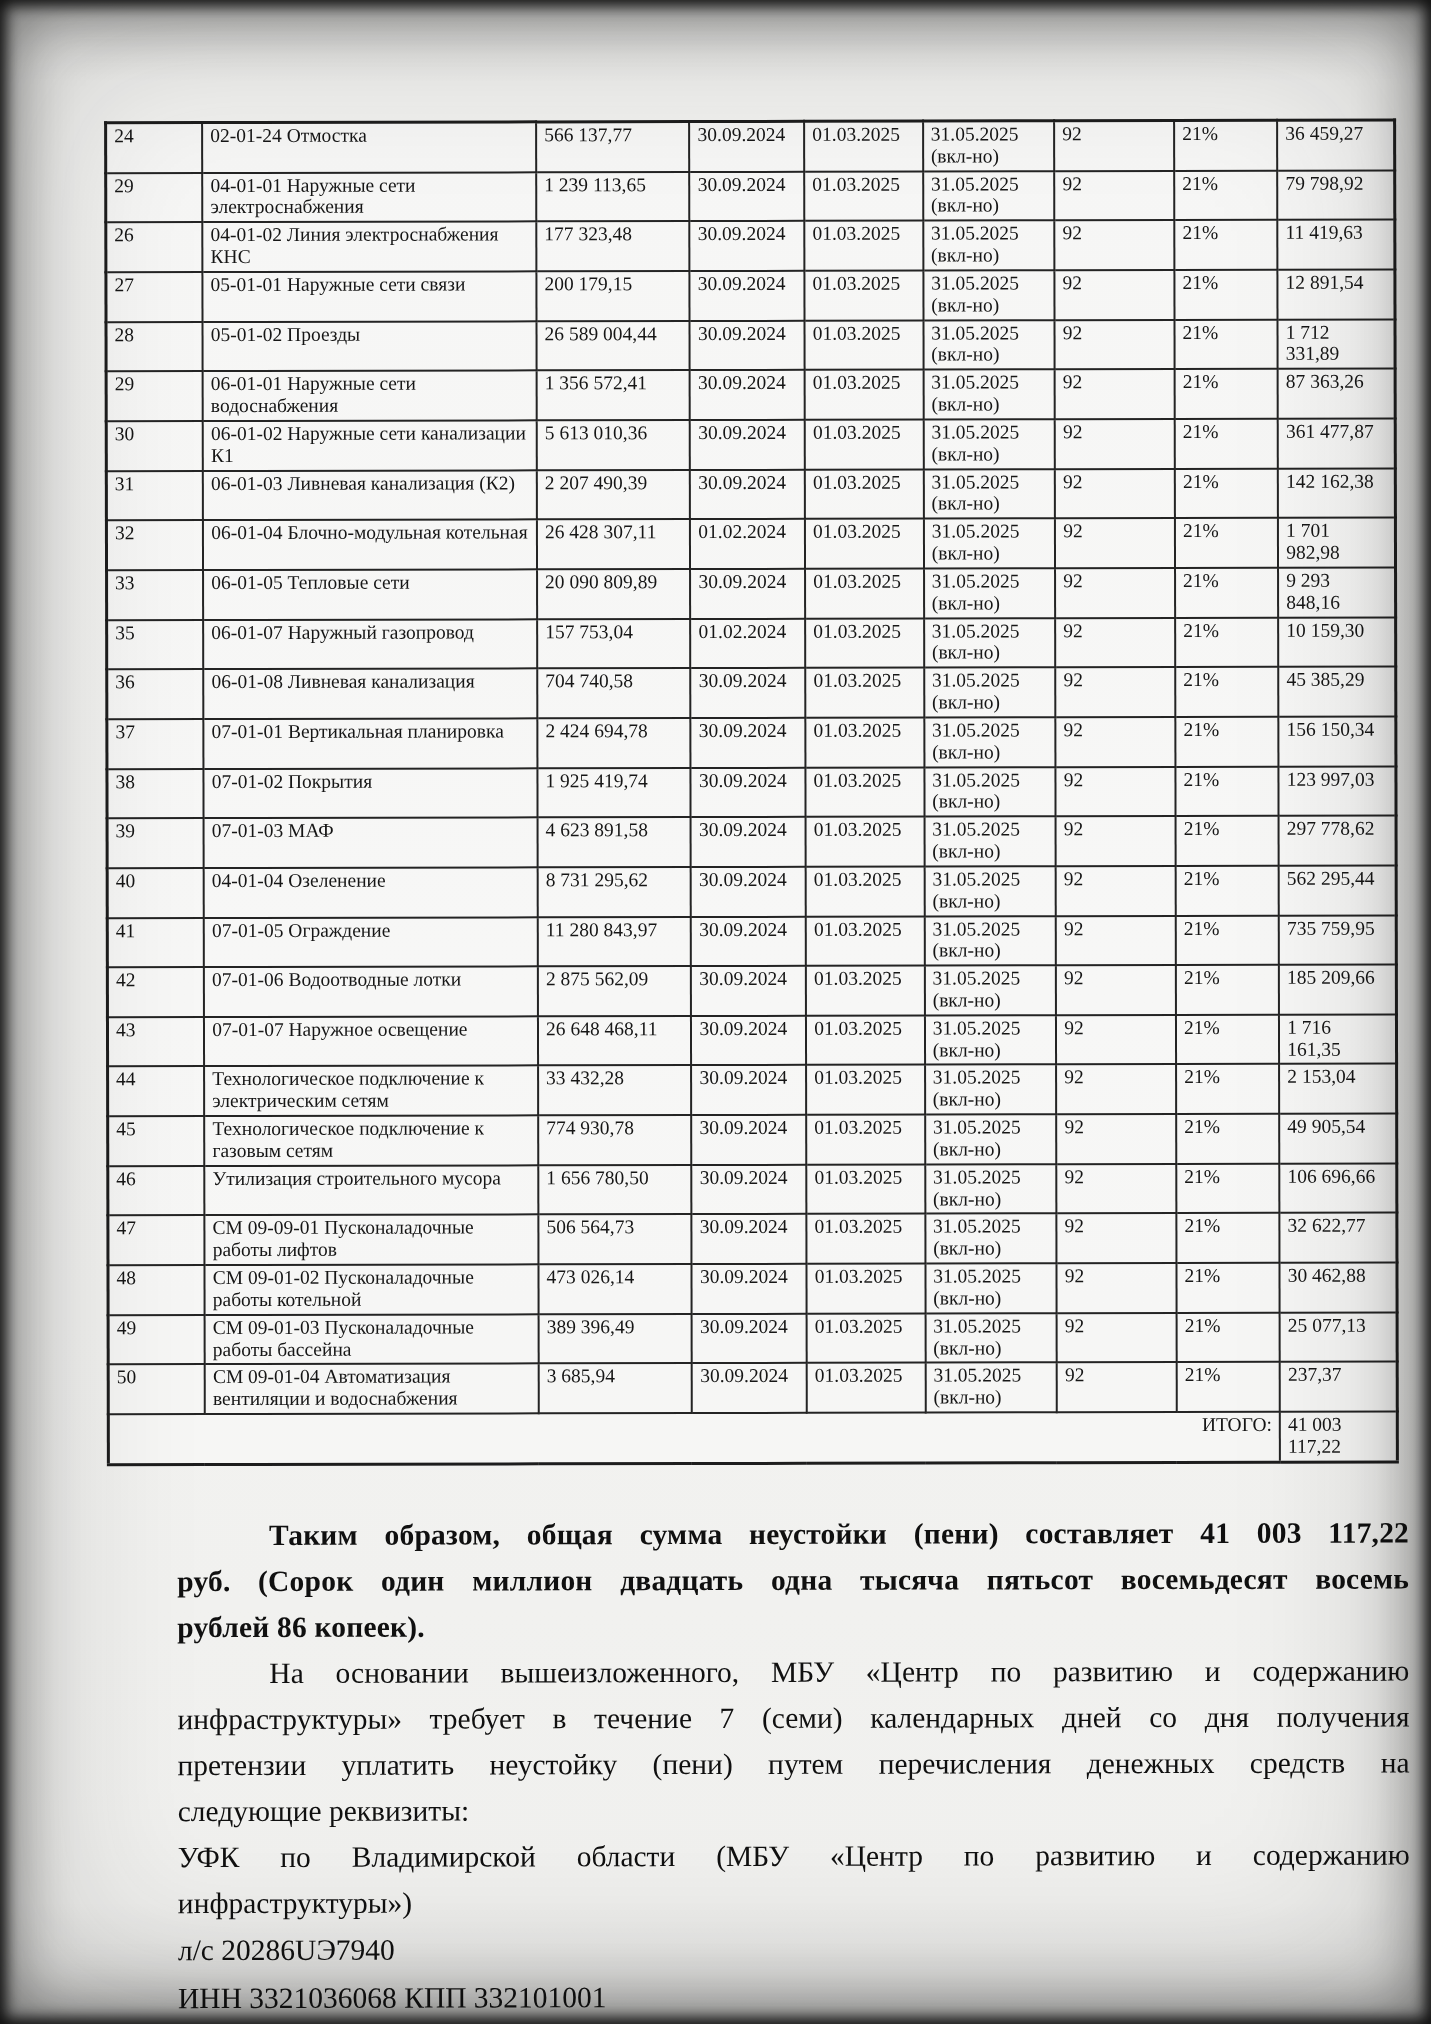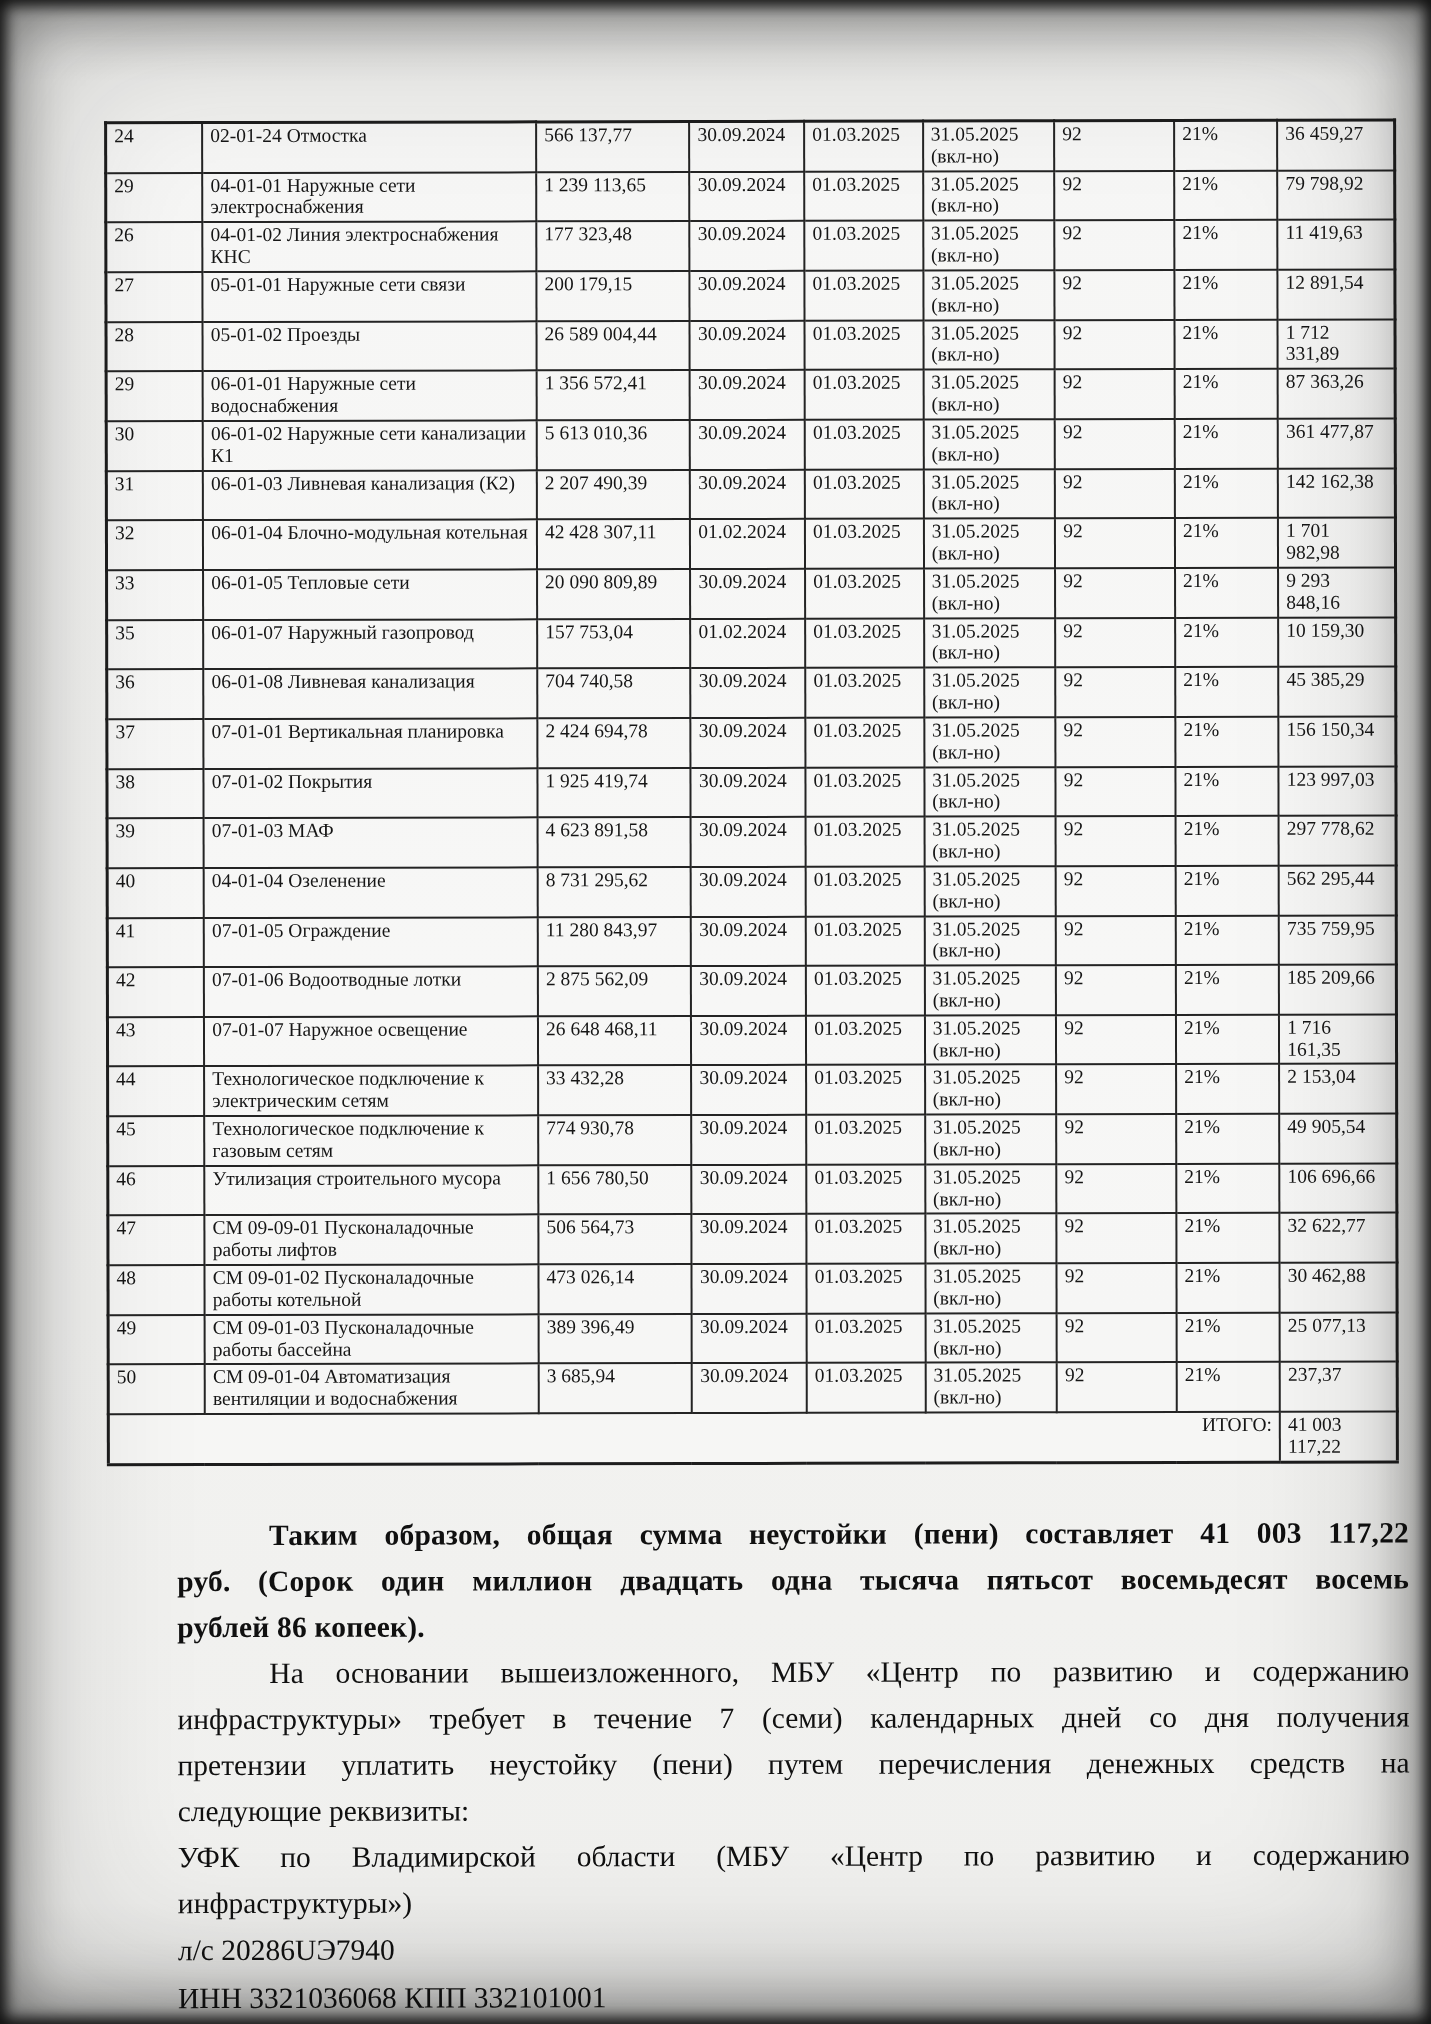--- a/index.html
+++ b/index.html
@@ -159,21 +159,21 @@
         <td class="c-date">30.09.2024</td>
         <td class="c-date">01.03.2025</td>
         <td class="c-date">31.05.2025 (вкл-но)</td>
         <td class="c-days">92</td>
         <td class="c-rate">21%</td>
         <td class="c-penalty">142 162,38</td>
       </tr>
           <tr>
         <td class="c-num">32</td>
         <td class="c-name">06-01-04 Блочно-модульная котельная</td>
-        <td class="c-amount">42 428 307,11</td>
+        <td class="c-amount">26 428 307,11</td>
         <td class="c-date">01.02.2024</td>
         <td class="c-date">01.03.2025</td>
         <td class="c-date">31.05.2025 (вкл-но)</td>
         <td class="c-days">92</td>
         <td class="c-rate">21%</td>
         <td class="c-penalty">1 701 982,98</td>
       </tr>
           <tr>
         <td class="c-num">33</td>
         <td class="c-name">06-01-05 Тепловые сети</td>

